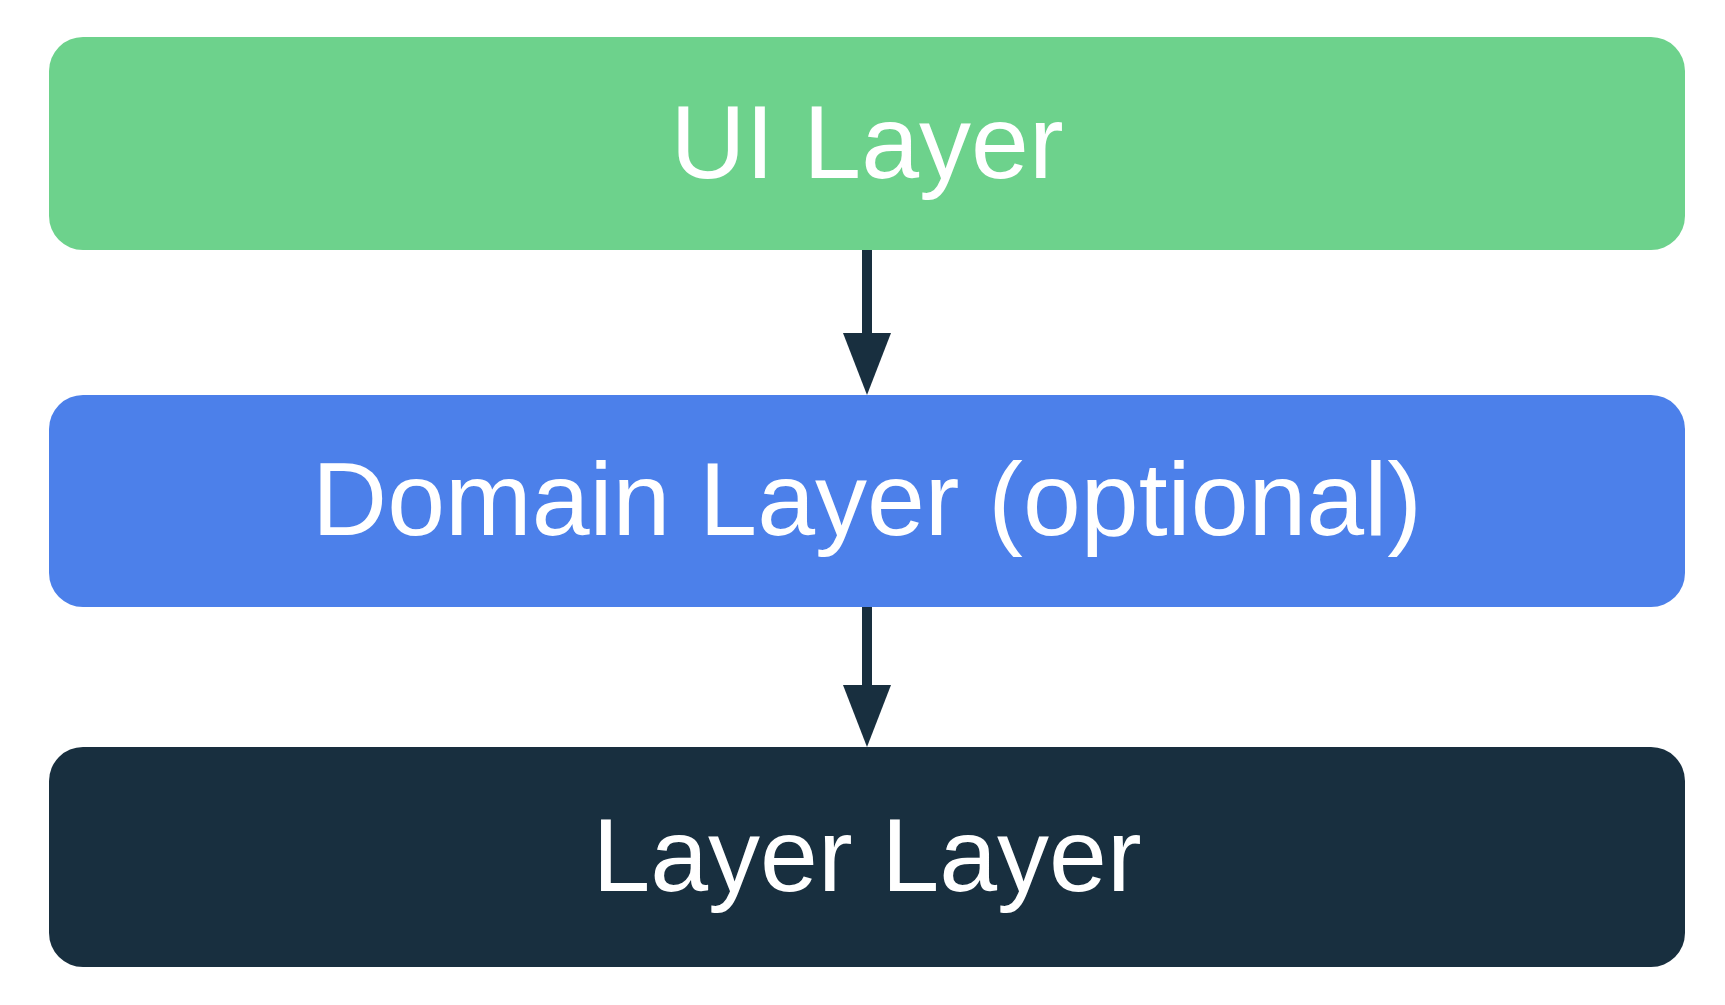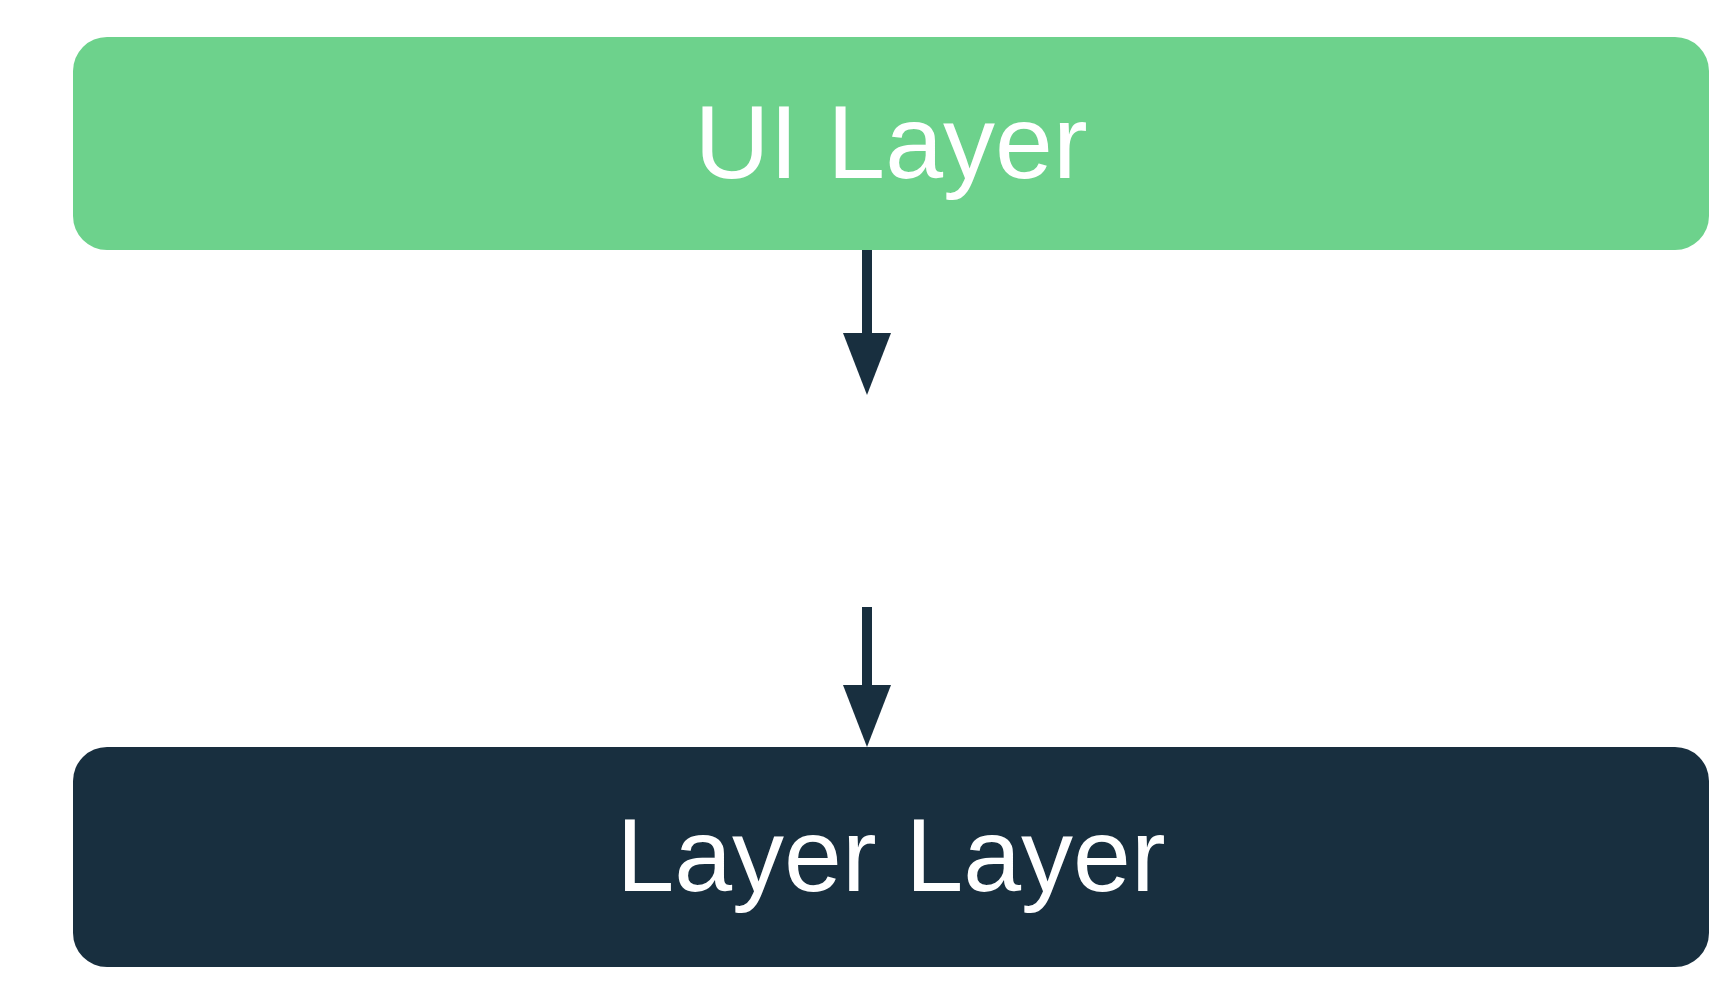--- a/index.html
+++ b/index.html
@@ -20,21 +20,20 @@
     overflow: hidden;
   }
   .layer-box {
     position: absolute;
     left: 49px;
     width: 1636px;
     border-radius: 34px;
     display: flex;
     align-items: center;
     justify-content: center;
-    margin-left: 24px;
   }
   .layer-box .label {
     color: #ffffff;
     font-size: 104px;
     font-weight: 400;
     letter-spacing: 0px;
     white-space: nowrap;
     line-height: 1;
     
     transform: translateY(-2px);
@@ -66,20 +65,23 @@
 
 <div class="canvas">
 
   <div class="layer-box" id="box-ui" style="background-color: rgb(109, 210, 140);">
     <span class="label">UI Layer</span>
   </div>
 
   <div class="arrow-line" id="arrow1-line" style="background-color: rgb(24, 47, 63);"></div>
   <div class="arrow-head" id="arrow1-head" style="background-color: rgb(24, 47, 63);"></div>
 
+  <div class="layer-box" id="box-domain" style="background-color: rgb(76, 128, 234);">
+    <span class="label">Domain Layer (optional)</span>
+  </div>
 
   <div class="arrow-line" id="arrow2-line" style="background-color: rgb(24, 47, 63);"></div>
   <div class="arrow-head" id="arrow2-head" style="background-color: rgb(24, 47, 63);"></div>
 
   <div class="layer-box" id="box-data" style="background-color: rgb(24, 47, 63);">
     <span class="label">Layer Layer</span>
   </div>
 
 </div>
 

